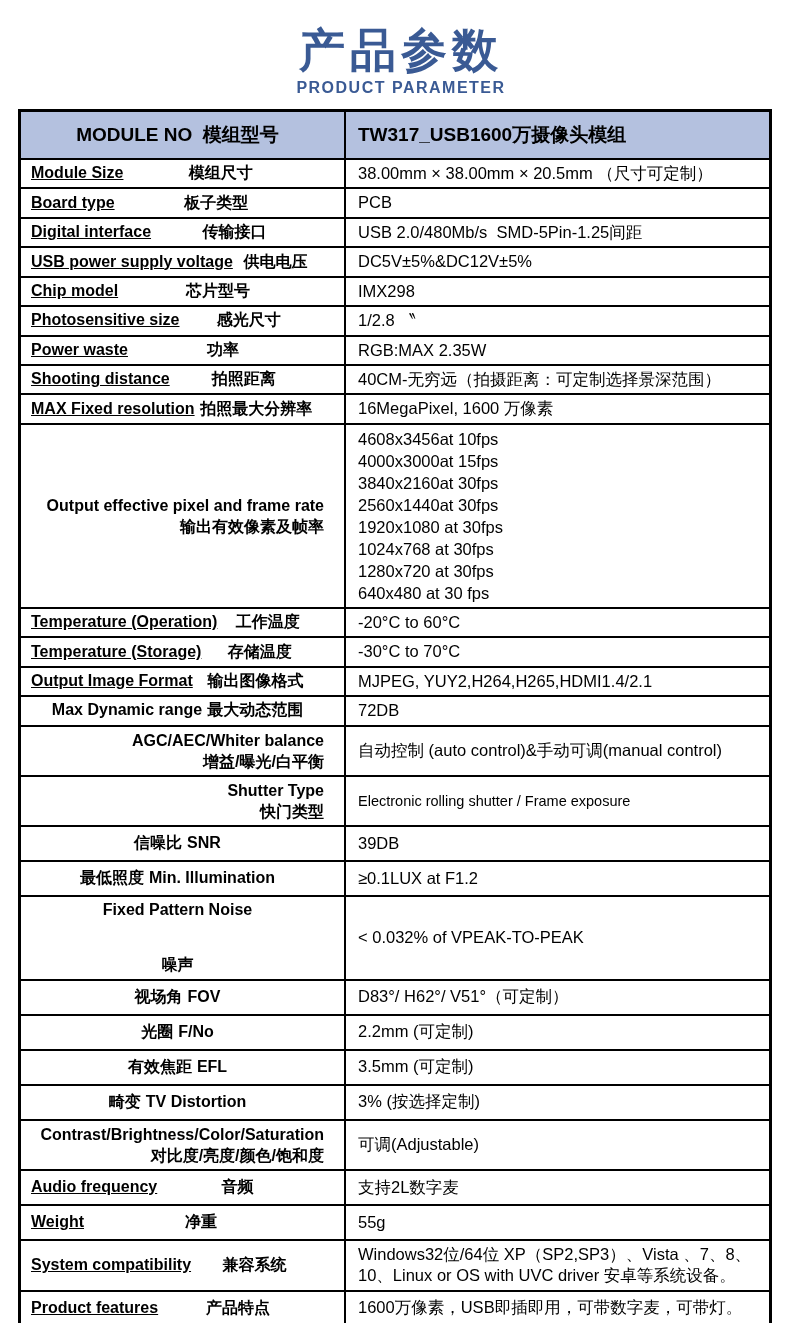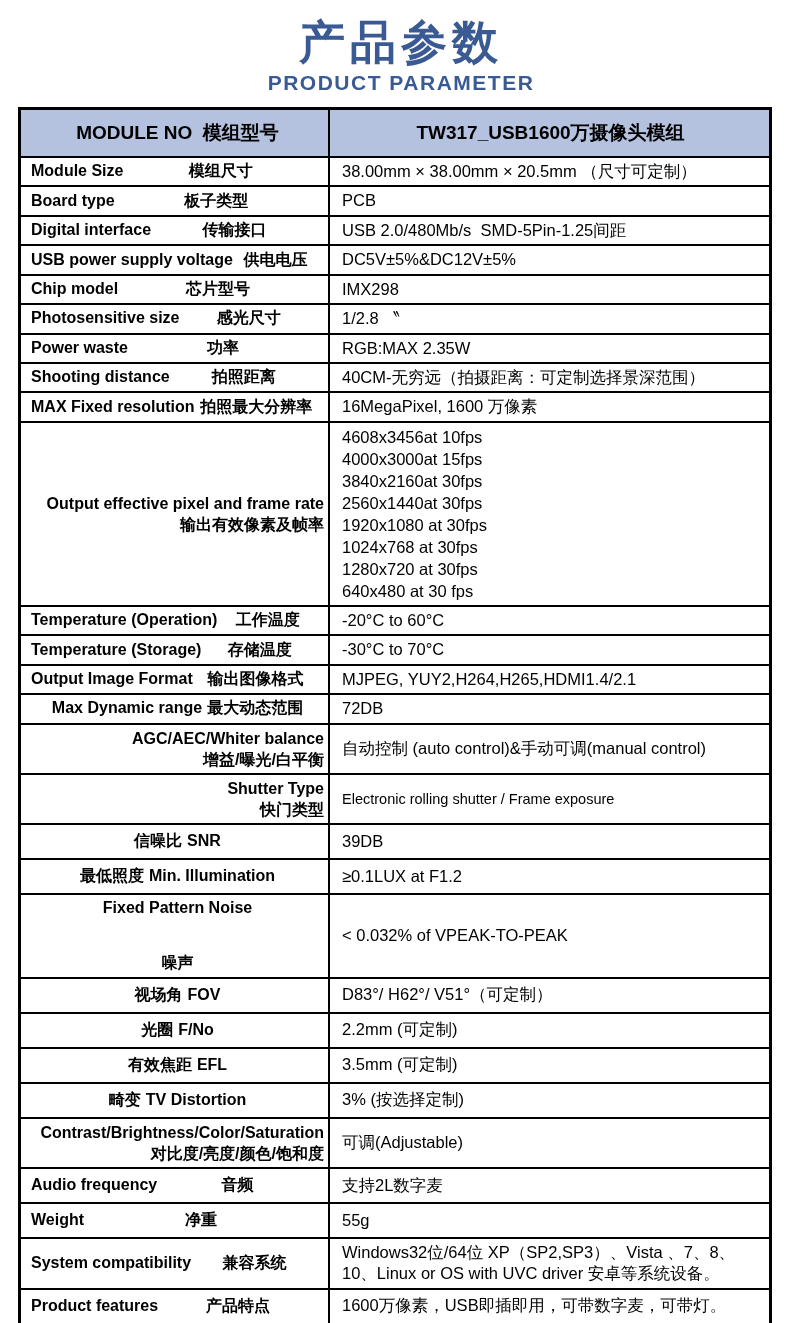--- a/index.html
+++ b/index.html
@@ -4,30 +4,30 @@
 <style>
   html,body { margin:0; padding:0; background:#ffffff; }
   body {
     width: 790px;
     font-family: "Liberation Sans", "DejaVu Sans", sans-serif;
     color: var(--text, #000);
   }
   .page { width: 790px; }
 
   
-  .title-block { text-align: center; padding-top: 16px; margin-left: 12px; }
+  .title-block { text-align: center; padding-top: 24px; margin-left: 12px; }
   .title-zh {
     font-size: 46px;
     font-weight: bold;
     color: var(--title, #3a5a94);
     letter-spacing: 5px;
     line-height: 1.15;
   }
   .title-en {
-    font-size: 21px;
+    font-size: 16px;
     font-weight: bold;
     color: var(--title, #3a5a94);
     letter-spacing: 1.5px;
     margin-top: 2px;
   }
 
   
   table.spec {
     width: 754px;
     margin: 12px auto 0 auto;
@@ -36,45 +36,44 @@
     table-layout: fixed;
   }
   table.spec td {
     border: 2px solid var(--border, #000);
     vertical-align: middle;
   }
   td.lcell {
     width: 293px;
     font-weight: bold;
     font-size: 16px;
-    padding: 3px 4px 3px 10px;
+    padding: 3px 20px 3px 10px;
     line-height: 1.3;
   }
   td.vcell {
     font-size: 16.5px;
     padding: 3px 10px 3px 12px;
     line-height: 1.3;
   }
   tr.head td {
     background: var(--header_bg, #b4c1df);
     font-weight: bold;
     height: 40px;
-    text-align: center;
   }
   tr.head td.lcell {
     font-size: 19px;
     text-align: center;
     white-space: pre-wrap;
   }
   tr.head td.vcell {
     font-size: 19px;
     white-space: pre-wrap;
   }
   .lab-split { display: flex; align-items: center; }
-  .lab-en { white-space: nowrap; }
+  .lab-en { white-space: nowrap; text-decoration: underline; }
   .lab-zh { flex: 1 1 auto; text-align: center; padding-right: 6px; }
   .lab-center { display: flex; justify-content: center; align-items: center; gap: 5px; }
   .lab-center.widegap { gap: 34px; flex-direction: column; }
   .lab-stack { text-align: right; }
   .lab-stack > div { line-height: 1.32; }
   .lab-sm { font-size: 15px; }
   .val { white-space: pre-wrap; }
   .val-lines > div { line-height: 22px; white-space: pre-wrap; }
   .val-sm { font-size: 14.5px; }
   tr.tallish td { height: 27px; }

